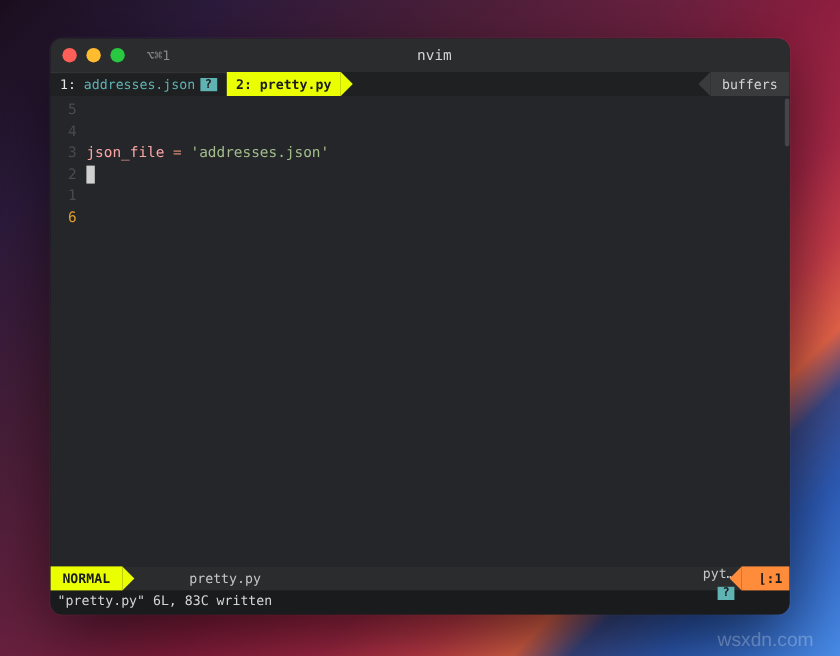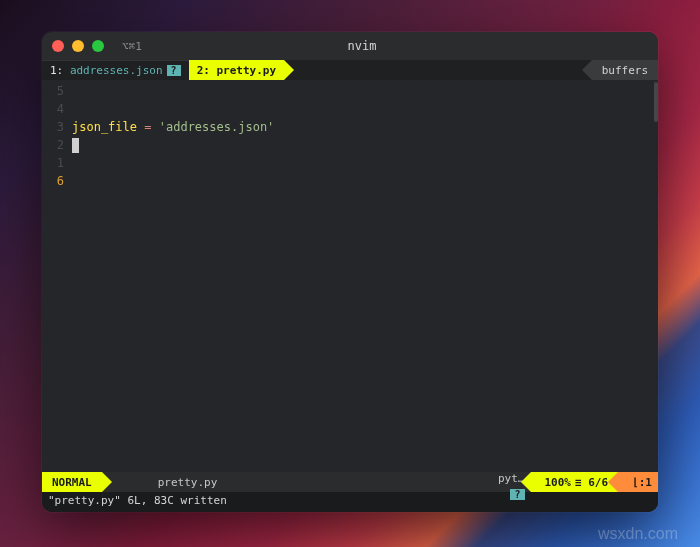--- a/index.html
+++ b/index.html
@@ -121,21 +121,21 @@
       width: 30px;
       text-align: right;
       padding-right: 8px;
       color: #4a4b4e;
     }
     .gutter .current { color: #e0a030; }
     .code { flex: 1; color: #c5c8c6; }
     .comment { color: #6a6b6e; }
     .kw-import { color: #b48ead; }
     .module { color: #c5c8c6; }
-    .varname { color: #fde047; }
+    .varname { color: #fca5a5; }
     .op { color: #d08770; }
     .string { color: #a3be8c; }
     .cursor-block {
       display: inline-block;
       width: 7px; height: 15px;
       background: #d0d0d0;
       vertical-align: middle;
     }
     
     .statusline {
@@ -282,24 +282,20 @@
   </div>
 
   <div class="statusline">
     <div class="mode-seg">NORMAL</div>
     <div class="file-seg">pretty.py</div>
     <div class="right-segs">
       <div class="ft-seg">
         <span>pyt…</span>
         <span class="ft-flag">?</span>
       </div>
-      <div class="pct-seg">
-        <span>100%</span>
-        <span>≡ 6/6</span>
-      </div>
       <div class="pos-seg">⌊:1</div>
     </div>
   </div>
 
   <div class="cmdline">"pretty.py" 6L, 83C written</div>
 </div>
 
 <div class="watermark">wsxdn.com</div>
 
 </body></html>

